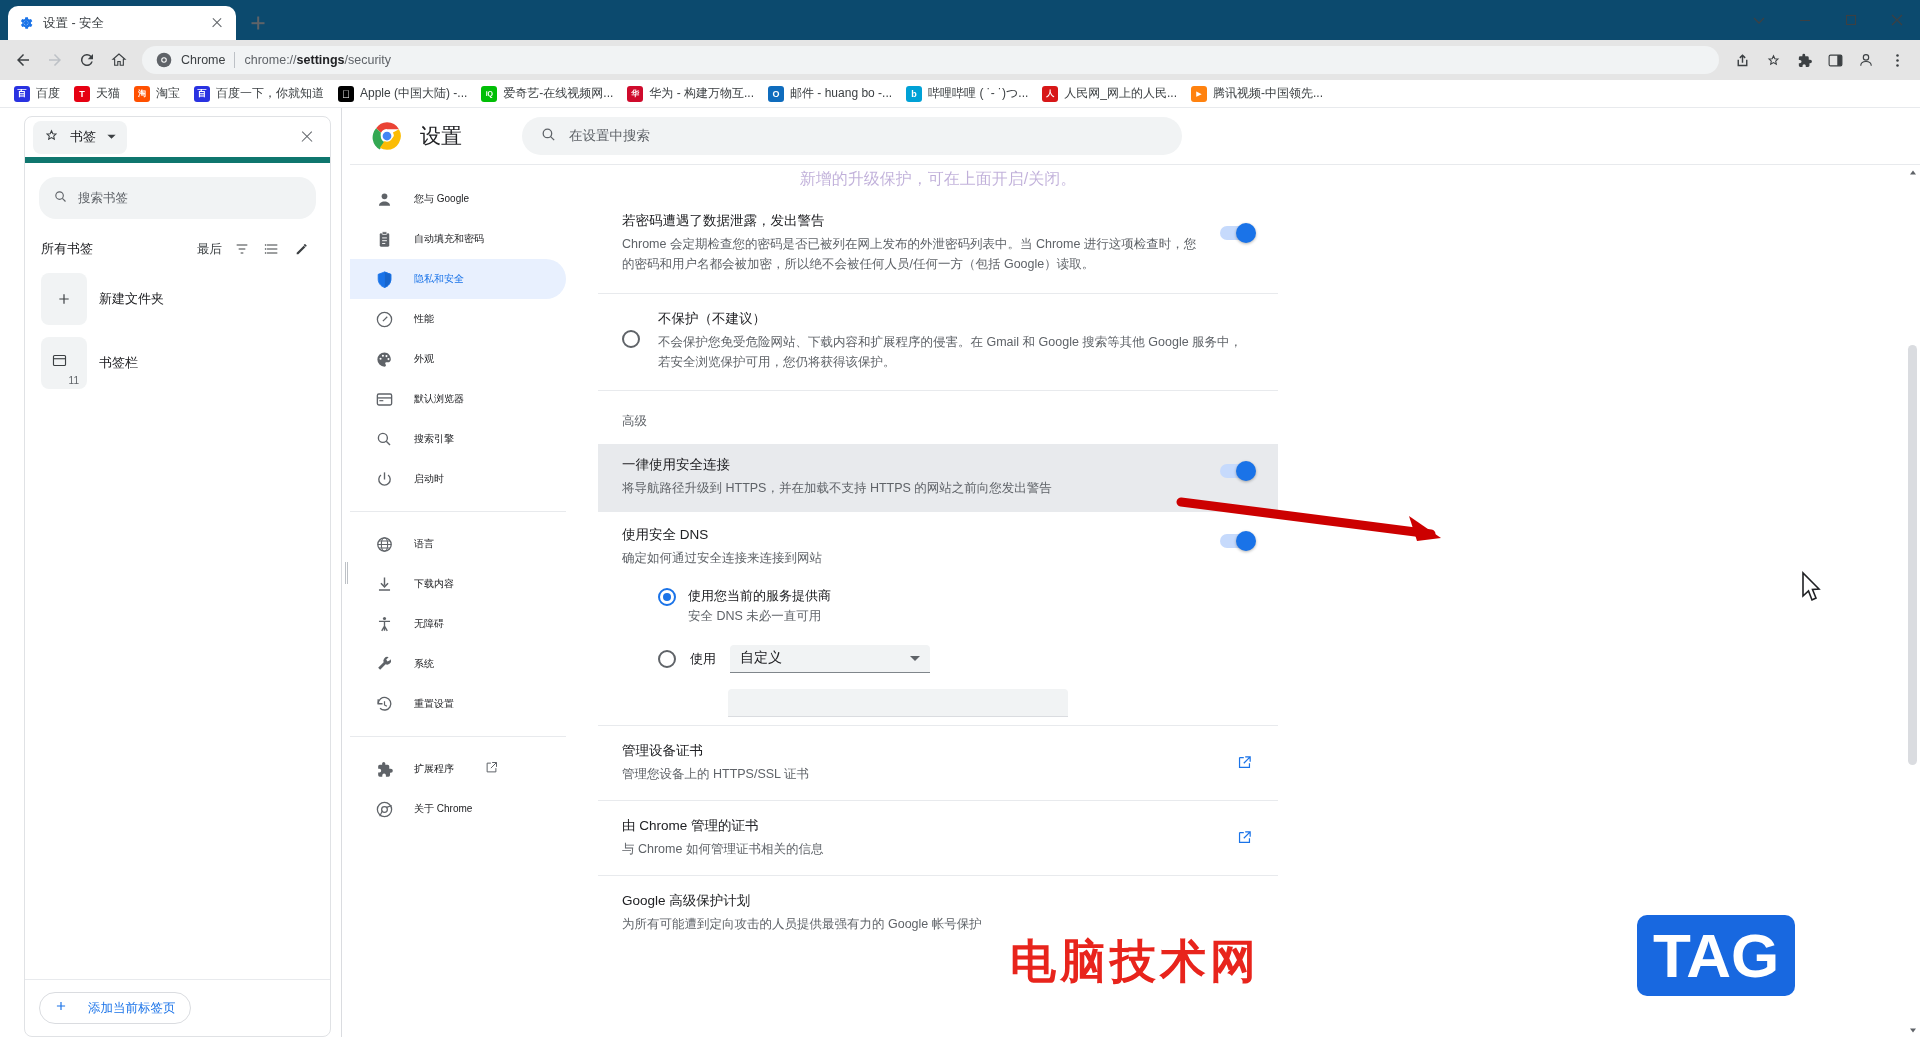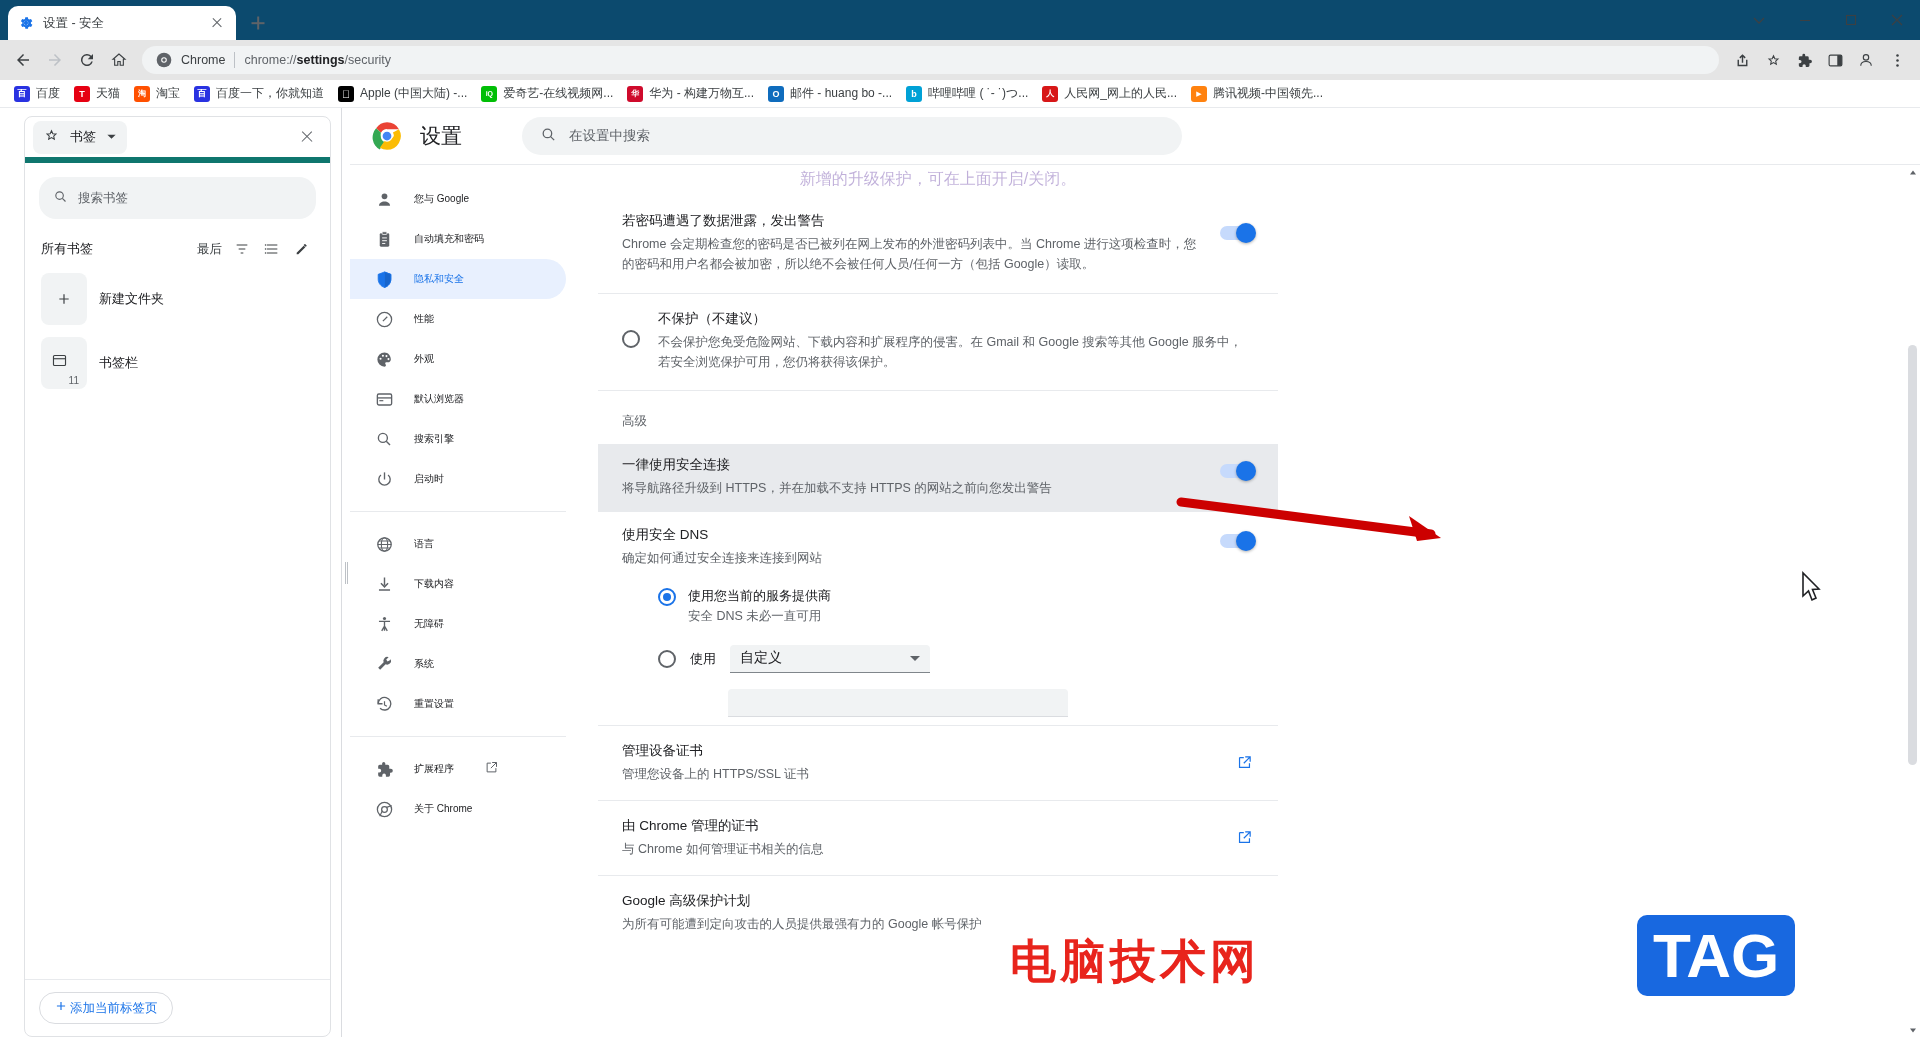--- a/index.html
+++ b/index.html
@@ -111,21 +111,21 @@
   .sp-iconbtn { width:24px; height:24px; display:flex; align-items:center; justify-content:center; cursor:pointer; border-radius:50%;}
 
   .sp-item { display:flex; align-items:center; gap:12px; padding: 6px 16px; cursor:pointer; }
   .sp-tile { width:46px; height:52px; background:#f1f3f4; border-radius:8px;
              display:flex; flex-direction:column; align-items:center; justify-content:center;
              flex:0 0 46px; position:relative; }
   .sp-tile .cnt { font-size:10px; color:#5f6368; position:absolute; bottom:3px; right:8px; }
   .sp-item .name { font-size:13px; color:#202124; }
 
   .sp-foot { margin-top:auto; border-top:1px solid #e8eaed; padding: 12px 14px; }
-  .sp-addbtn { display:inline-flex; align-items:center; gap:2px; border:1px solid #dadce0;
+  .sp-addbtn { display:inline-flex; align-items:center; gap:20px; border:1px solid #dadce0;
                border-radius:16px; padding: 6px 14px; cursor:pointer; background:#fff;}
   .sp-addbtn .t { font-size:12.5px; color:#1a73e8; }
 
   .splitter { width:8px; flex:0 0 8px; background:#fff; display:flex; align-items:center;
               justify-content:center; cursor:col-resize; position:relative; }
   .splitter .grip { width:3px; height:22px; border-left:1.4px solid #bdc1c6; border-right:1.4px solid #bdc1c6; }
 
   
   .settings { flex:1; display:flex; flex-direction:column; min-width:0; background:#fff; position:relative; }
   .set-header { height:56px; display:flex; align-items:center; flex:0 0 56px; background:#fff; }

